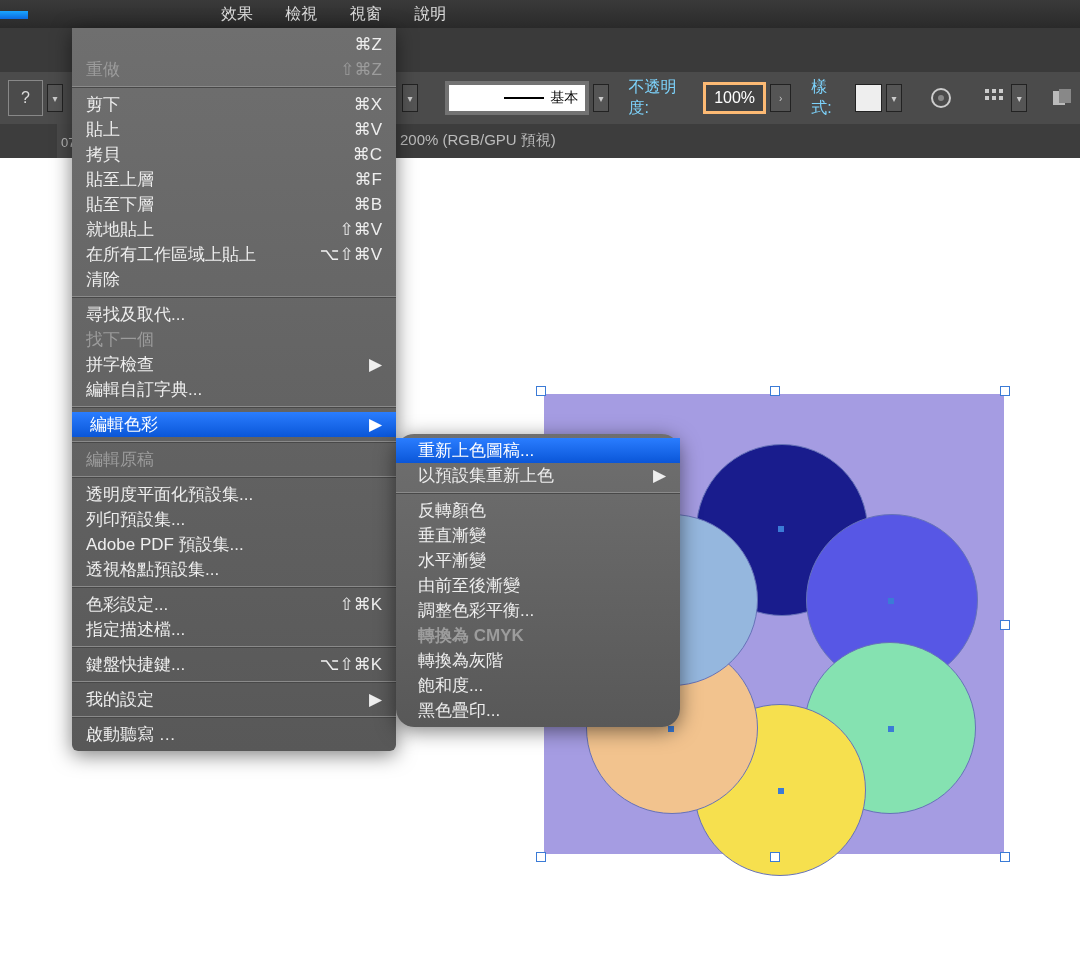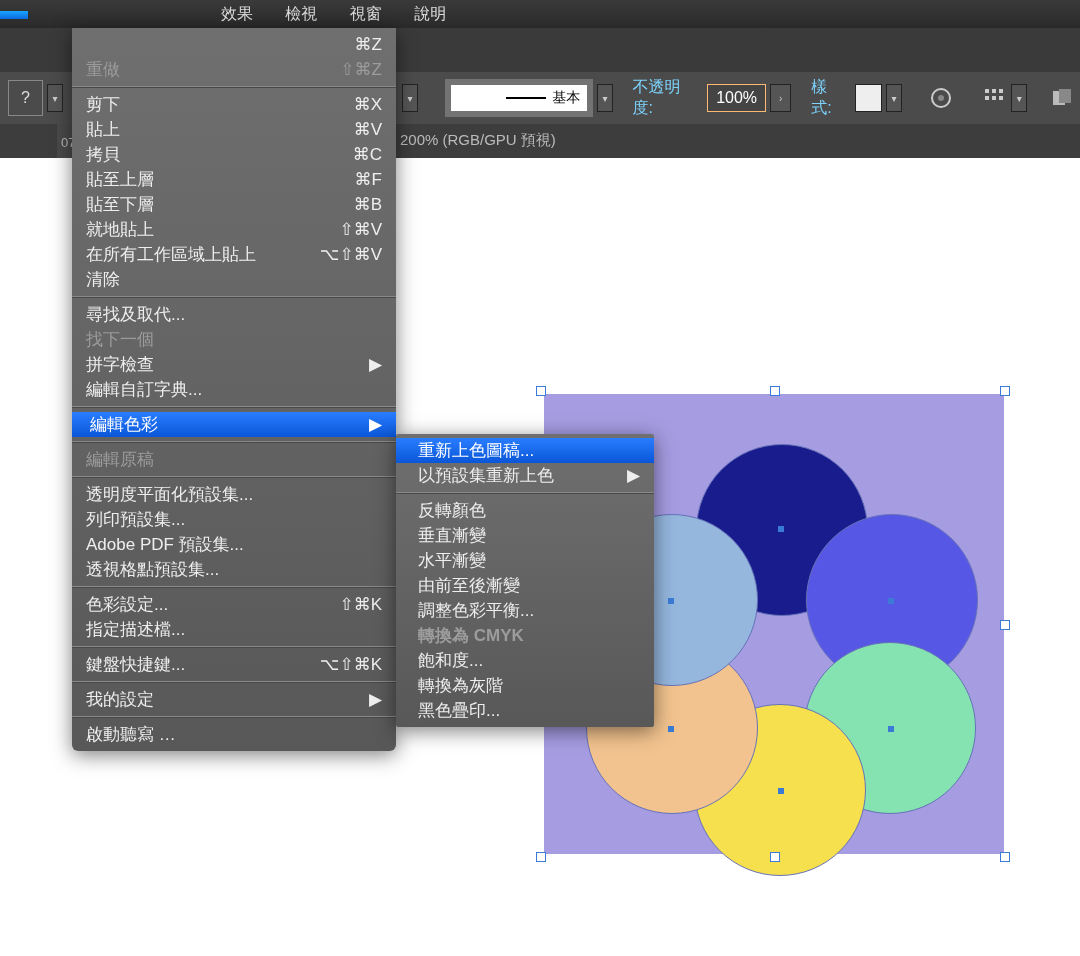--- a/index.html
+++ b/index.html
@@ -13,33 +13,33 @@
   .tabbar{position:absolute;left:0;top:124px;width:1080px;height:34px;background:#3d3d3d;color:#bbb;font-size:15px;}
   .tabbar .tab{display:inline-block;padding:7px 12px;}
   .canvas{position:absolute;left:0;top:158px;width:1080px;height:798px;background:#fff;}
   .ddmenu{position:absolute;left:72px;top:28px;width:324px;background:linear-gradient(#6f6f6f,#585858);border-radius:0 0 6px 6px;box-shadow:0 4px 20px rgba(0,0,0,0.5);padding:4px 0;color:#eee;font-size:17px;}
   .ddmenu .row{position:relative;height:25px;line-height:25px;padding:0 14px;}
   .ddmenu .row.disabled{color:#9c9c9c;}
   .ddmenu .row.sel{background:linear-gradient(#2a7dff,#0a56d8);color:#fff;padding-left:18px;}
   .ddmenu .sep{height:1px;margin:4px 0;background:#8a8a8a;border-bottom:1px solid #484848;}
   .ddmenu .sc{position:absolute;right:14px;}
   .ddmenu .arr{position:absolute;right:14px;}
-  .submenu{position:absolute;left:396px;top:434px;width:258px;background:linear-gradient(#6f6f6f,#585858);border-radius:2px;box-shadow:0 4px 20px rgba(0,0,0,0.5);padding:4px 0;color:#eee;font-size:17px;}
+  .submenu{position:absolute;left:396px;top:434px;width:284px;background:linear-gradient(#6f6f6f,#585858);border-radius:18px;box-shadow:0 4px 20px rgba(0,0,0,0.5);padding:4px 0;color:#eee;font-size:17px;}
   .submenu .row{position:relative;height:25px;line-height:25px;padding:0 22px;}
   .submenu .row.disabled{color:#9c9c9c;font-weight:bold;}
   .submenu .row.sel{background:linear-gradient(#2a7dff,#0a56d8);color:#fff;}
   .submenu .sep{height:1px;margin:4px 0;background:#8a8a8a;border-bottom:1px solid #484848;}
   .submenu .arr{position:absolute;right:14px;}
   
   .swatch{width:26px;height:26px;border:1px solid #222;}
   .smbtn{width:14px;height:26px;background:#555;border:1px solid #222;display:flex;align-items:center;justify-content:center;color:#ccc;font-size:10px;}
-  .stroke-prev{width:90px;height:26px;background:#fff;border:6px solid #737373;display:flex;align-items:center;justify-content:center;color:#000;font-size:14px;padding-left:48px;}
+  .stroke-prev{width:90px;height:26px;background:#fff;border:4px solid #737373;display:flex;align-items:center;justify-content:center;color:#000;font-size:14px;padding-left:48px;}
   .stroke-prev .line{width:40px;height:2px;background:#000;margin-right:6px;}
   .lbl{color:#7dd3fc;padding:0 4px;}
-  .valbox{width:58px;height:26px;background:#444;border:1px solid #fdba74;color:#fff;display:flex;align-items:center;justify-content:center;}
+  .valbox{width:58px;height:26px;background:#444;border:3px solid #fdba74;color:#fff;display:flex;align-items:center;justify-content:center;}
   .ico{width:28px;height:28px;display:flex;align-items:center;justify-content:center;color:#ccc;}
   .help-box{width:34px;height:34px;border:1px solid #888;display:flex;align-items:center;justify-content:center;color:#ddd;margin-left:8px;}
   
   .artboard{position:absolute;left:544px;top:236px;width:460px;height:460px;background:#a59ce2;}
   .circle{position:absolute;border-radius:50%;border:1px solid #6672b8;}
   .handle{position:absolute;width:8px;height:8px;background:#fff;border:1px solid #3b7bd6;}
   .cpt{position:absolute;width:6px;height:6px;background:#3b7bd6;}
   .leftcol{position:absolute;left:16px;top:124px;width:72px;height:36px;background:#4a4a4a;color:#bbb;font-size:13px;display:flex;align-items:center;padding-left:4px;margin-left:41px;}
 </style>
 </head>
@@ -176,16 +176,16 @@
 <div class="submenu">
   <div class="row sel"><span>重新上色圖稿...</span></div>
   <div class="row"><span>以預設集重新上色</span><span class="arr">▶</span></div>
   <div class="sep"></div>
   <div class="row"><span>反轉顏色</span></div>
   <div class="row"><span>垂直漸變</span></div>
   <div class="row"><span>水平漸變</span></div>
   <div class="row"><span>由前至後漸變</span></div>
   <div class="row"><span>調整色彩平衡...</span></div>
   <div class="row disabled"><span>轉換為 CMYK</span></div>
+  <div class="row"><span>轉換為灰階</span></div>
   <div class="row"><span>飽和度...</span></div>
-  <div class="row"><span>轉換為灰階</span></div>
   <div class="row"><span>黑色疊印...</span></div>
 </div>
 
 </body></html>

